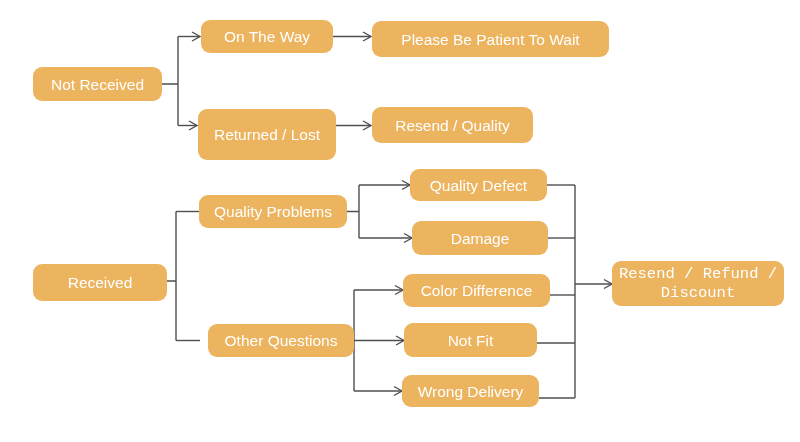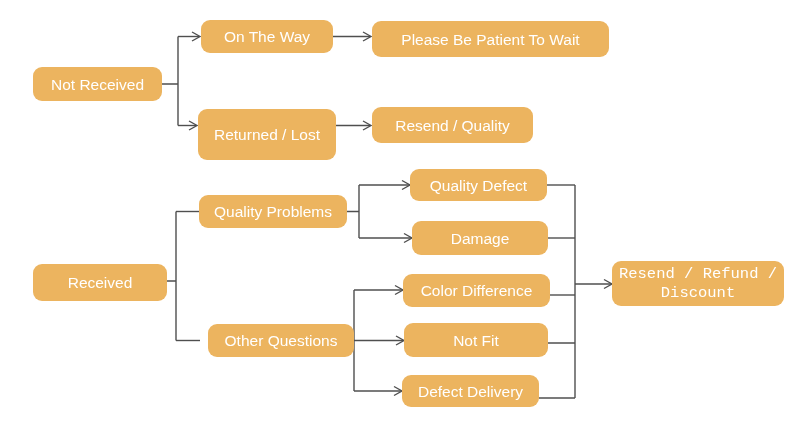--- a/index.html
+++ b/index.html
@@ -106,19 +106,19 @@
   <div class="node" style="left:199px; top:195px; width:148px; height:33px;">Quality Problems</div>
 
   <div class="node" style="left:200px; top:324px; width:146px; height:33px;margin-left:8px;">Other Questions</div>
 
   <div class="node" style="left:410px; top:169px; width:137px; height:32px;">Quality Defect</div>
 
   <div class="node" style="left:412px; top:221px; width:136px; height:34px;">Damage</div>
 
   <div class="node" style="left:403px; top:274px; width:147px; height:33px;">Color Difference</div>
 
-  <div class="node" style="left:404px; top:323px; width:144px; height:34px;">Not Fit</div>
+  <div class="node" style="left:404px; top:323px; width:133px; height:34px;">Not Fit</div>
 
-  <div class="node" style="left:402px; top:375px; width:137px; height:32px;">Defect Delivery</div>
+  <div class="node" style="left:402px; top:375px; width:137px; height:32px;">Wrong Delivery</div>
 
   <div class="node" style="left:612px; top:261px; width:172px; height:45px;font-family:Liberation Mono, monospace;">Resend / Refund / Discount</div>
 
 </div>
 
 </body></html>

